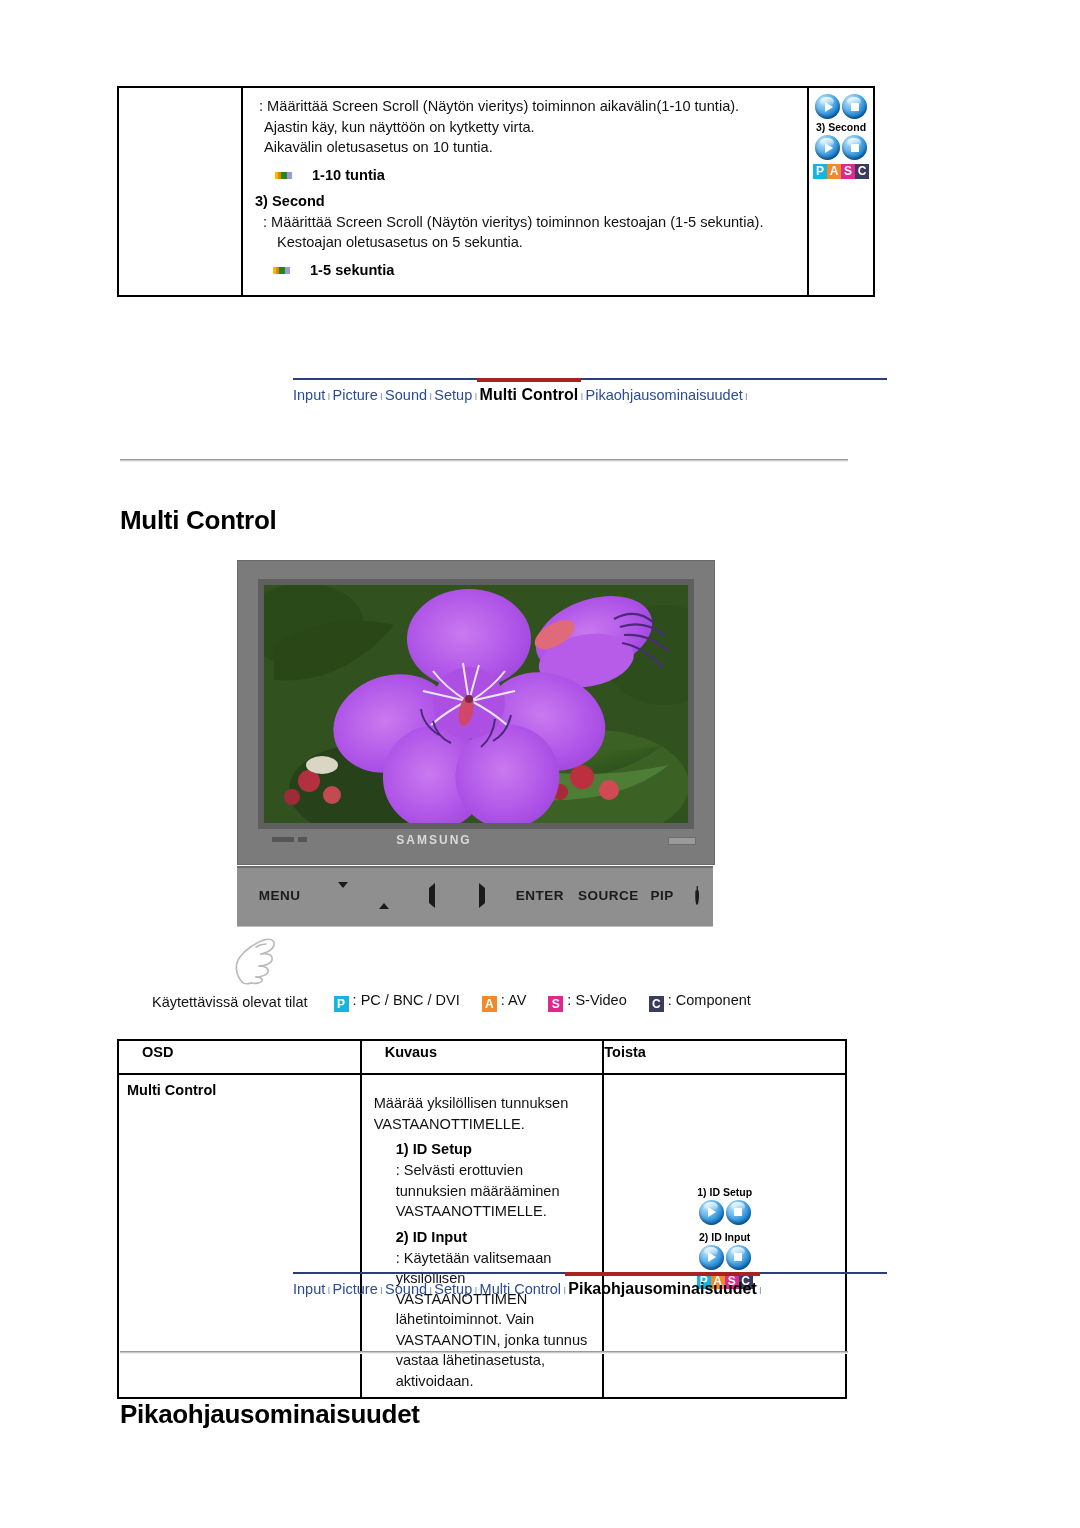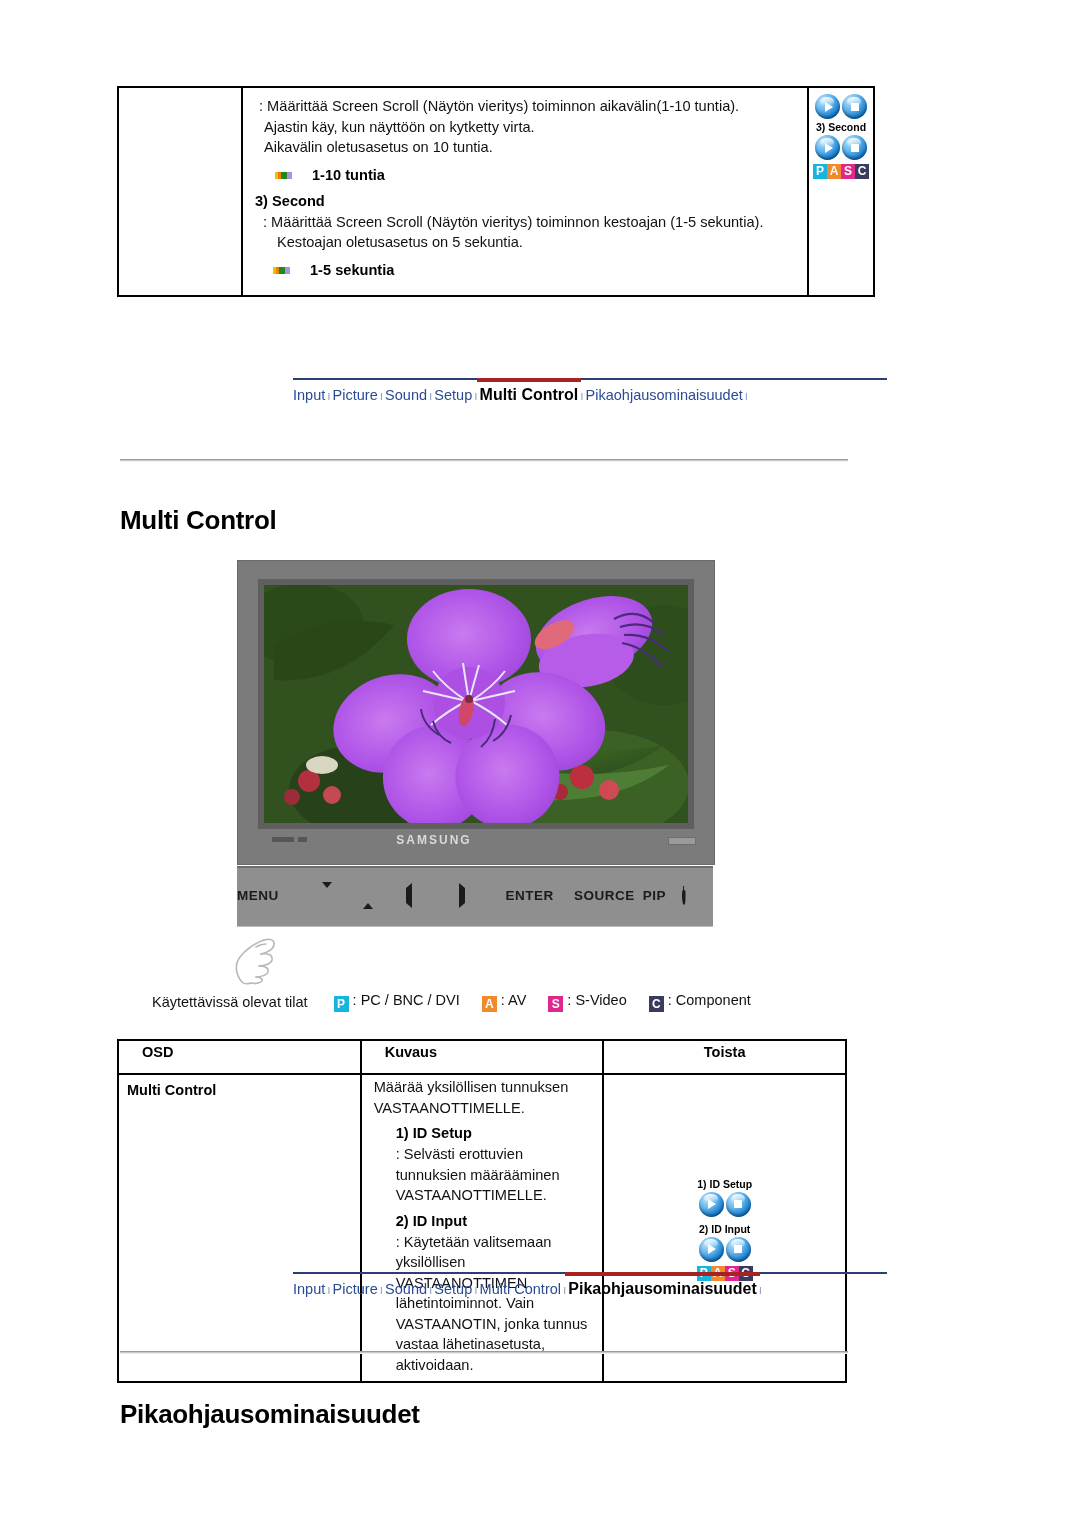--- a/index.html
+++ b/index.html
@@ -287,21 +287,21 @@
     position:absolute;
     left: 0; top: 328px;
     width: 476px;
     display: flex;
     align-items: center;
     color: #1b1b1b;
     font-size: 13.5px;
     font-weight: bold;
     letter-spacing: .5px;
   }
-  .key { }
+  .key { text-align:center; }
   .tri-d { width:0;height:0;border-left:5px solid transparent;border-right:5px solid transparent;border-top:6px solid #1b1b1b;margin:0 auto;}
   .tri-u { width:0;height:0;border-left:5px solid transparent;border-right:5px solid transparent;border-bottom:6px solid #1b1b1b;margin:0 auto;}
   .tri-l { width:0;height:0;border-top:5px solid transparent;border-bottom:5px solid transparent;border-right:6px solid #1b1b1b;margin:0 auto;}
   .tri-r { width:0;height:0;border-top:5px solid transparent;border-bottom:5px solid transparent;border-left:6px solid #1b1b1b;margin:0 auto;}
   .pwr {
     width: 13px; height: 13px;
     border: 2px solid #1b1b1b;
     border-radius: 50%;
     position: relative;
     margin: 0 auto;
@@ -339,30 +339,30 @@
   #legend .lg-item { margin-right: 22px; white-space: nowrap; }
 
   
   #table-bottom {
     left: 117px;
     top: 1039px;
     width: 730px;
     height: 202px;
   }
   #table-bottom td.col-osd  { width: 122px; padding: 6px 0 0 8px; }
-  #table-bottom td.col-desc { width: 542px; padding: 2px 10px 6px 12px; }
+  #table-bottom td.col-desc { width: 542px; padding: 18px 10px 6px 12px; }
   #table-bottom td.col-rep  { width: 64px;  text-align: center; vertical-align: middle;}
   #table-bottom th {
     font-size: 14.5px;
     font-weight: bold;
     height: 26px;
     padding: 3px 0 3px 23px;
     text-align: left;
   }
-  #table-bottom th.center { text-align: center; padding-left: 0; }
+  #table-bottom th.center { padding-left: 0; }
   .cell-title { font-size:14.5px; font-weight:bold; }
 </style>
 </head>
 <body>
 
 <table class="doc-table" id="table-top">
   <tbody>
       <tr>
     <td class="col-osd"></td>
     <td class="col-desc">

